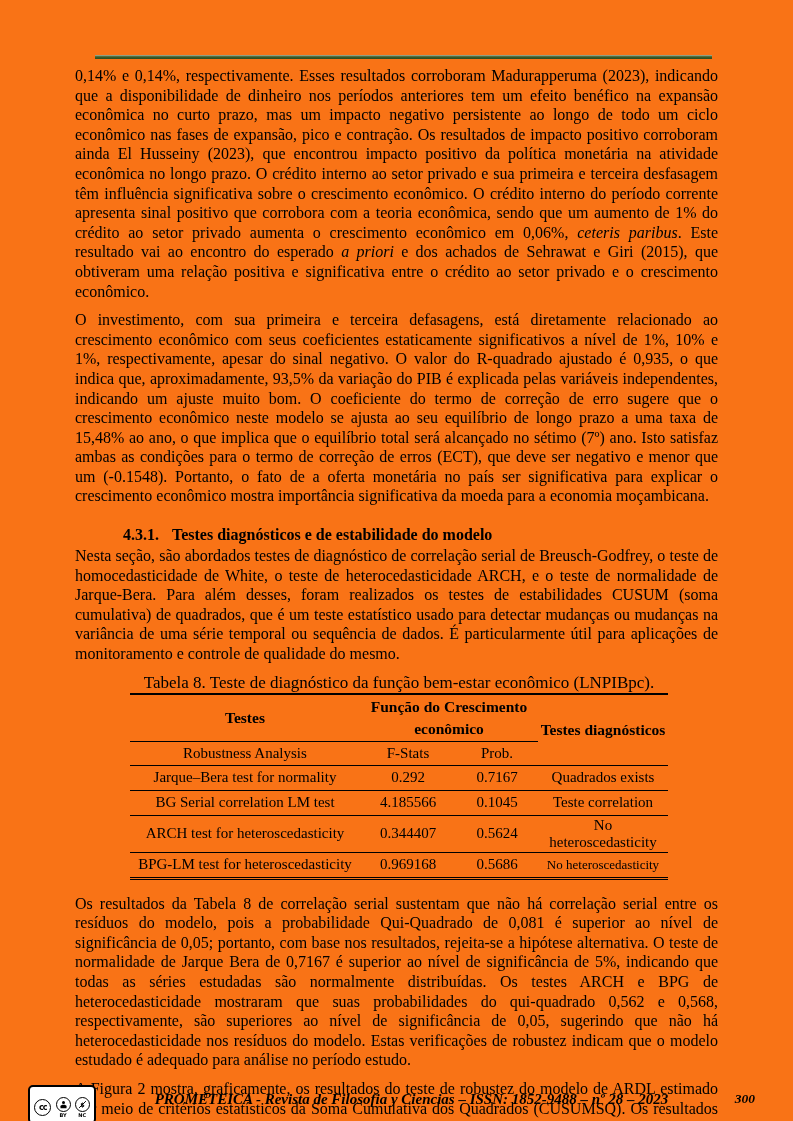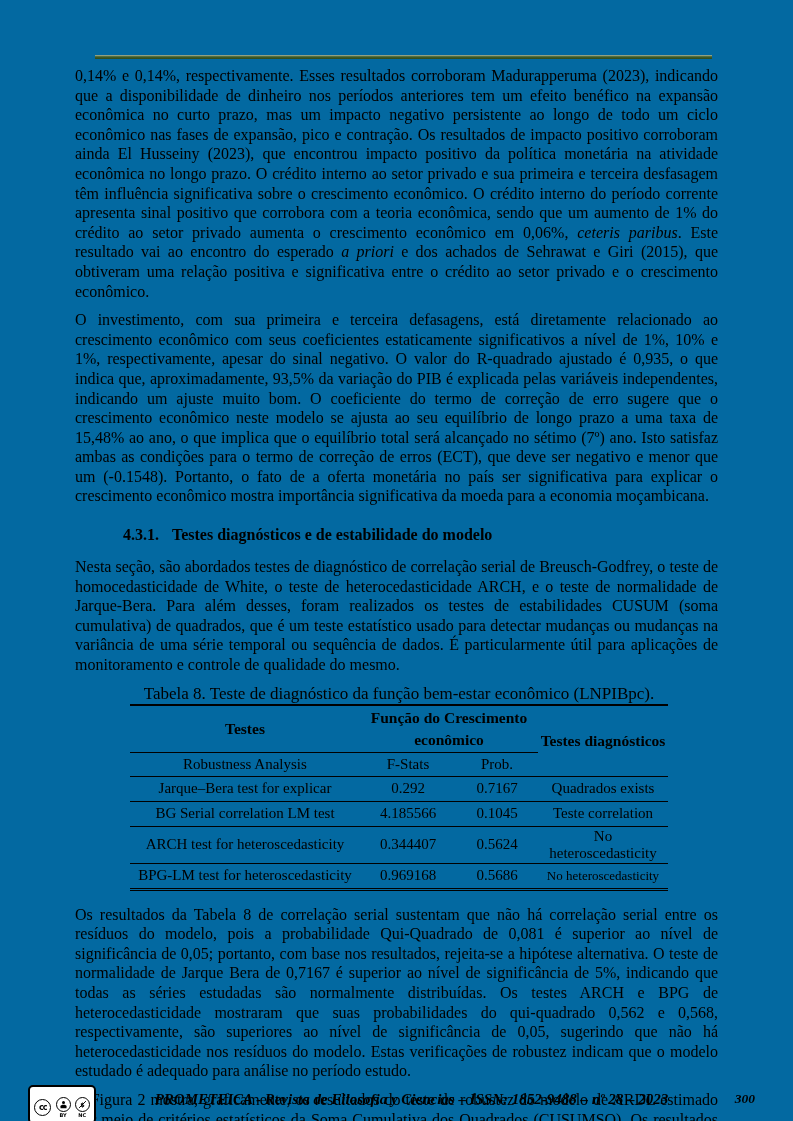--- a/index.html
+++ b/index.html
@@ -1,32 +1,32 @@
 <!DOCTYPE html>
 <html><head>
 <meta charset="utf-8">
 <style>
   html,body { margin:0; padding:0; background:#888; }
   .page {
     position:relative; width:793px; height:1121px; margin:0 auto;
-    background:#0369a1; color:#000;
+    background:#f97316; color:#000;
     font-family:"Liberation Serif", serif;
     overflow:hidden;
   }
   .top-rule {
     position:absolute; top:55px; left:95px; width:617px; height:4px;
     background:linear-gradient(180deg,#aeb8a6 0%, #41602a 45%, #2e481c 100%);
   }
   .content { position:absolute; top:66px; left:75px; width:643px; }
   p.body {
     font-size:16px; line-height:19.6px; text-align:justify;
     margin:0 0 9px 0;
   }
   h3.heading {
-    font-size:16px; font-weight:bold; margin:20px 0 13px 0; padding-left:48px;
+    font-size:16px; font-weight:bold; margin:20px 0 2px 0; padding-left:48px;
   }
   h3.heading .hnum { margin-right:13px; }
   .caption {
     font-size:17px; text-align:center; margin:4px 0 0 0; width:538px; margin-left:55px;
   }
   table.diag {
     border-collapse:collapse; table-layout:fixed;
     width:538px; margin-left:55px; margin-bottom:14px;
     border-top:2.5px solid #000; border-bottom:3px double #000;
     font-size:15px;
@@ -101,21 +101,21 @@
           <th rowspan="2" class="rspan">Testes diagnósticos</th>
         </tr>
         <tr class="h2">
           <th>Robustness Analysis</th>
           <th>F-Stats</th>
           <th>Prob.</th>
         </tr>
       </thead>
       <tbody>
         <tr>
-          <td>Jarque–Bera test for explicar</td>
+          <td>Jarque–Bera test for normality</td>
           <td>0.292</td>
           <td>0.7167</td>
           <td>Quadrados exists</td>
         </tr>
         <tr>
           <td>BG Serial correlation LM test</td>
           <td>4.185566</td>
           <td>0.1045</td>
           <td>Teste correlation</td>
         </tr>

